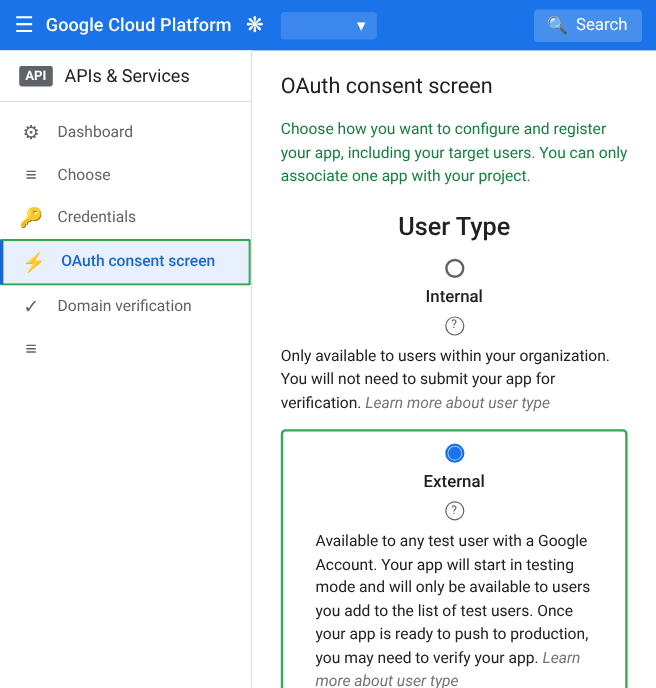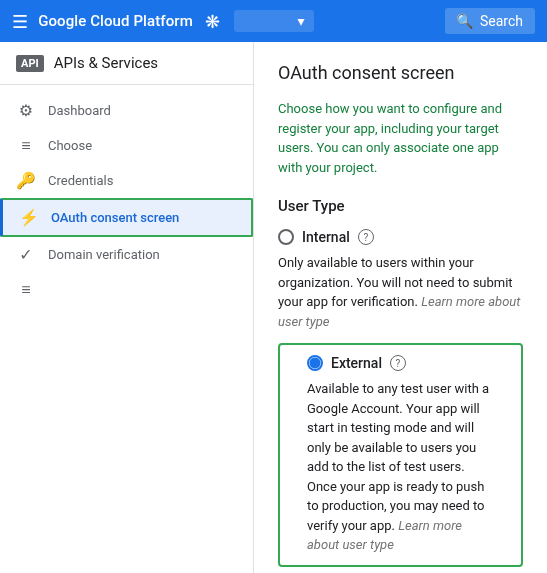--- a/index.html
+++ b/index.html
@@ -41,21 +41,21 @@
       min-width: 90px;
     }
     .topbar-search-icon { font-size: 14px; }
     .topbar-search-label { font-size: 14px; color: #fff; }
 
     
     .layout { display: flex; height: calc(573px - 42px); }
 
     
     .sidebar {
-      width: 254px;
+      width: 210px;
       border-right: 1px solid #e0e0e0;
       background: #fff;
       flex-shrink: 0;
       padding-top: 0;
     }
     .sidebar-header {
       display: flex; align-items: center;
       padding: 12px 16px;
       gap: 10px;
       border-bottom: 1px solid #e0e0e0;
@@ -96,23 +96,23 @@
 
     
     .main {
       flex: 1;
       padding: 20px 24px;
       overflow-y: auto;
     }
     .main-title { font-size: 18px; font-weight: 400; color: #202124; margin-bottom: 16px; }
     .main-desc { font-size: 13px; color: #15803d; line-height: 1.5; margin-bottom: 20px; max-width: 300px; }
 
-    .section-title { font-size: 15px; font-weight: 500; margin-bottom: 14px; }
-
-    .radio-option { display: flex; align-items: center; gap: 8px; margin-bottom: 8px; }
+    .section-title { font-size: 21px; font-weight: 500; margin-bottom: 14px; text-align: center; }
+
+    .radio-option { display: flex; align-items: center; gap: 8px; margin-bottom: 8px; flex-direction: column; }
     .radio-circle {
       width: 16px; height: 16px;
       border-radius: 50%;
       border: 2px solid #5f6368;
       display: inline-block;
       flex-shrink: 0;
     }
     .radio-circle.selected {
       border: 2px solid #1a73e8;
       background: radial-gradient(circle at center, #1a73e8 5px, #fff 6px);

